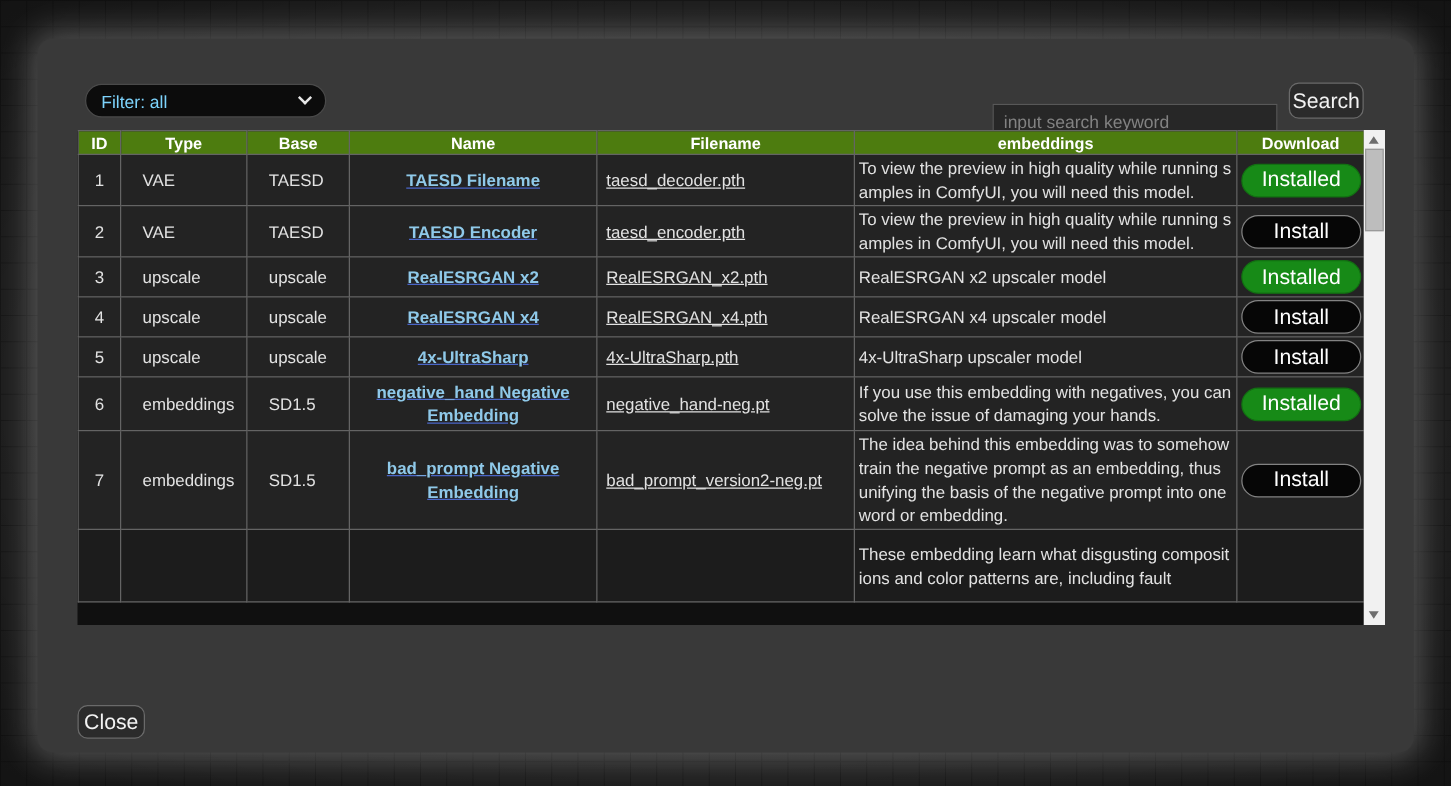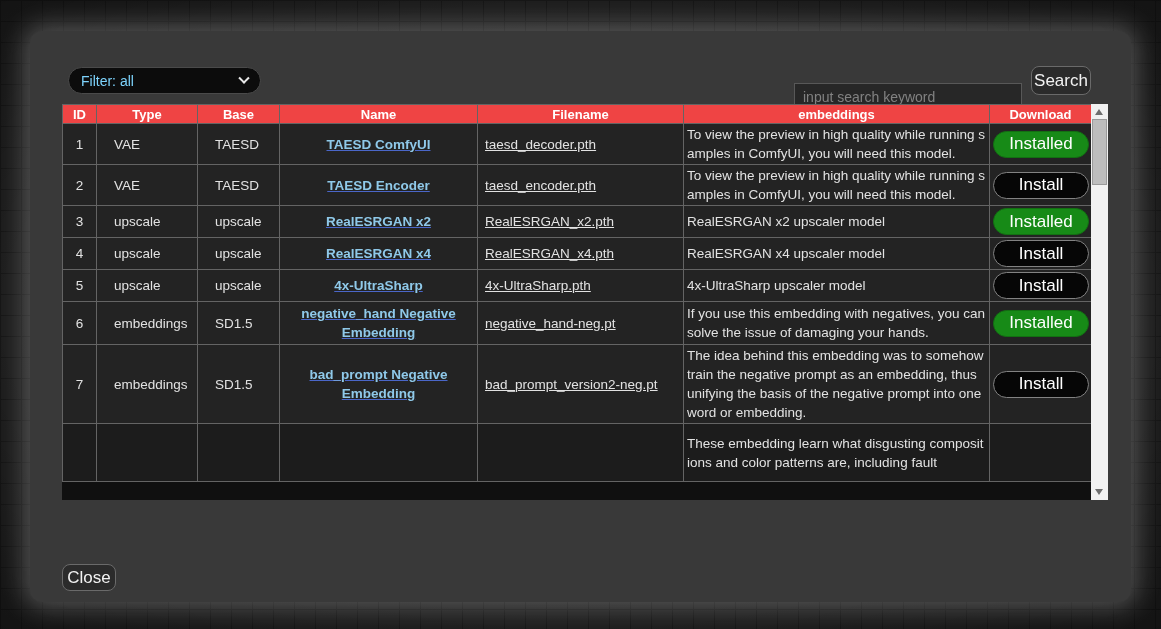--- a/index.html
+++ b/index.html
@@ -54,21 +54,21 @@
   .close-btn  { position: absolute; left: 32px;  top: 533px; width: 54px; height: 27px; }
 
   
   .table-wrap {
     position: absolute; left: 32px; top: 73px; width: 1029px; height: 396px;
     overflow: hidden; background: #101010;
   }
   table { border-collapse: collapse; table-layout: fixed; width: 1029px; }
   th, td { border: 1px solid #646464; }
   thead th {
-    background: #ef4444; color: #fff; font-size: 13px; font-weight: bold;
+    background: #4d7c0f; color: #fff; font-size: 13px; font-weight: bold;
     height: 19px; padding: 0 2px; text-align: center;
   }
   tbody td {
     background: #232323; color: #e2e2e2; font-size: 13.5px; line-height: 19px;
     vertical-align: middle; padding: 2px 3px;
   }
   tr.partial td { background: #1c1c1c; height: 58px; }
   td.c-id   { text-align: center; }
   td.c-type, td.c-base { padding-left: 17px; }
   td.c-name { text-align: center; font-weight: bold; }
@@ -144,21 +144,21 @@
             <th>Filename</th>
             <th>embeddings</th>
             <th>Download</th>
           </tr>
         </thead>
         <tbody>
             <tr>
               <td class="c-id">1</td>
               <td class="c-type">VAE</td>
               <td class="c-base">TAESD</td>
-              <td class="c-name"><a class="model-link">TAESD ComfyUI</a></td>
+              <td class="c-name"><a class="model-link">TAESD Filename</a></td>
               <td class="c-file">taesd_decoder.pth</td>
               <td class="c-desc">To view the preview in high quality while running samples in ComfyUI, you will need this model.</td>
               <td class="c-dl"><button class="dl installed">Installed</button></td>
             </tr>
             <tr>
               <td class="c-id">2</td>
               <td class="c-type">VAE</td>
               <td class="c-base">TAESD</td>
               <td class="c-name"><a class="model-link">TAESD Encoder</a></td>
               <td class="c-file">taesd_encoder.pth</td>

